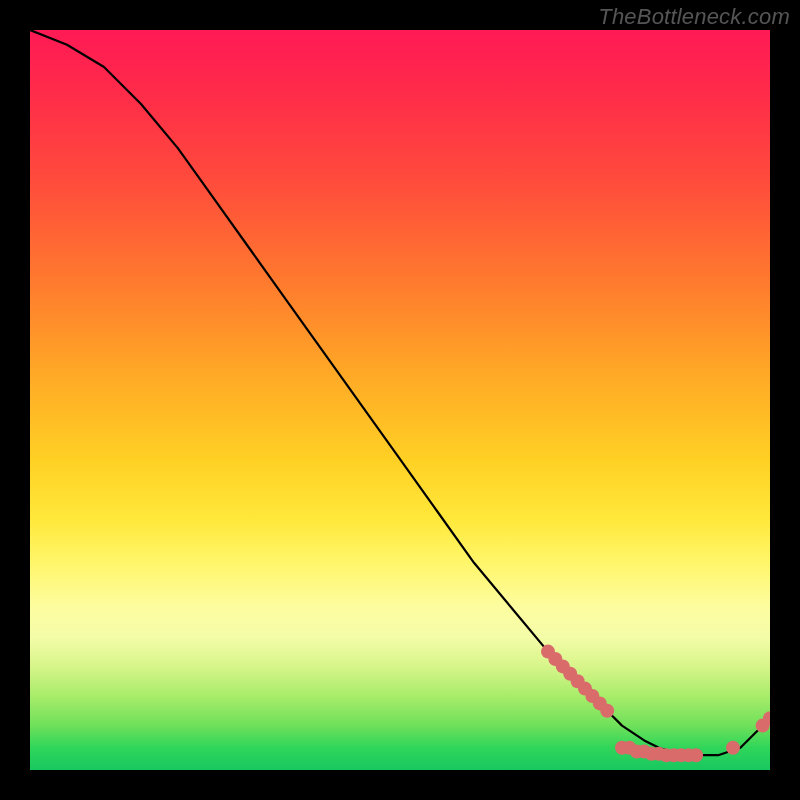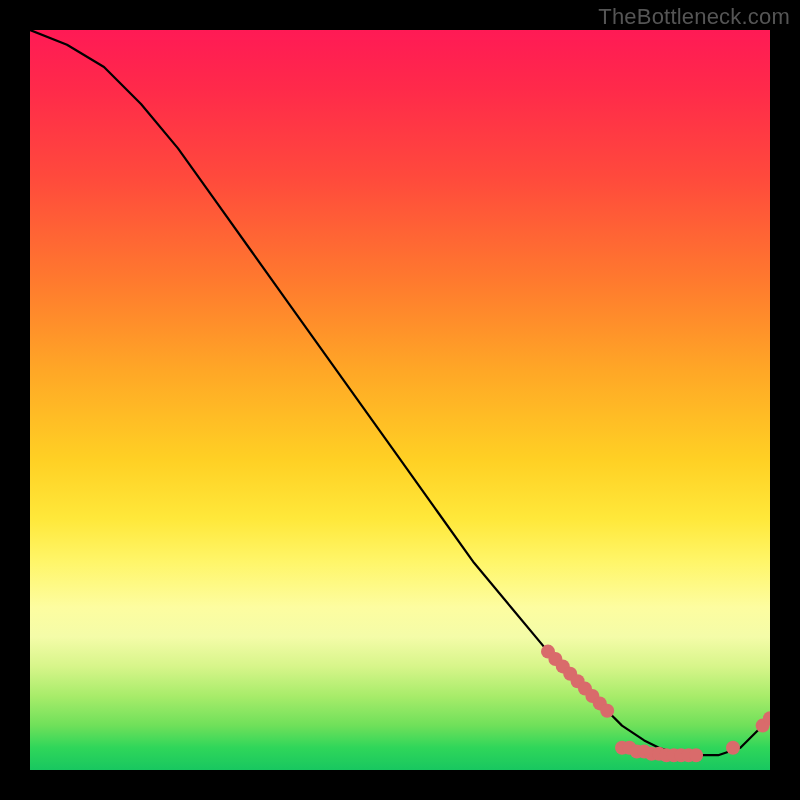--- a/index.html
+++ b/index.html
@@ -9,20 +9,21 @@
     height: 800px;
     background: #000;
     overflow: hidden;
     font-family: Arial, Helvetica, sans-serif;
   }
   .frame {
     position: relative;
     width: 800px;
     height: 576px;
     background: #000;
+    font-style: italic;
   }
   .watermark {
     position: absolute;
     top: 4px;
     right: 10px;
     color: #555;
     font-size: 22px;
     font-weight: 500;
     letter-spacing: 0.2px;
     z-index: 3;

